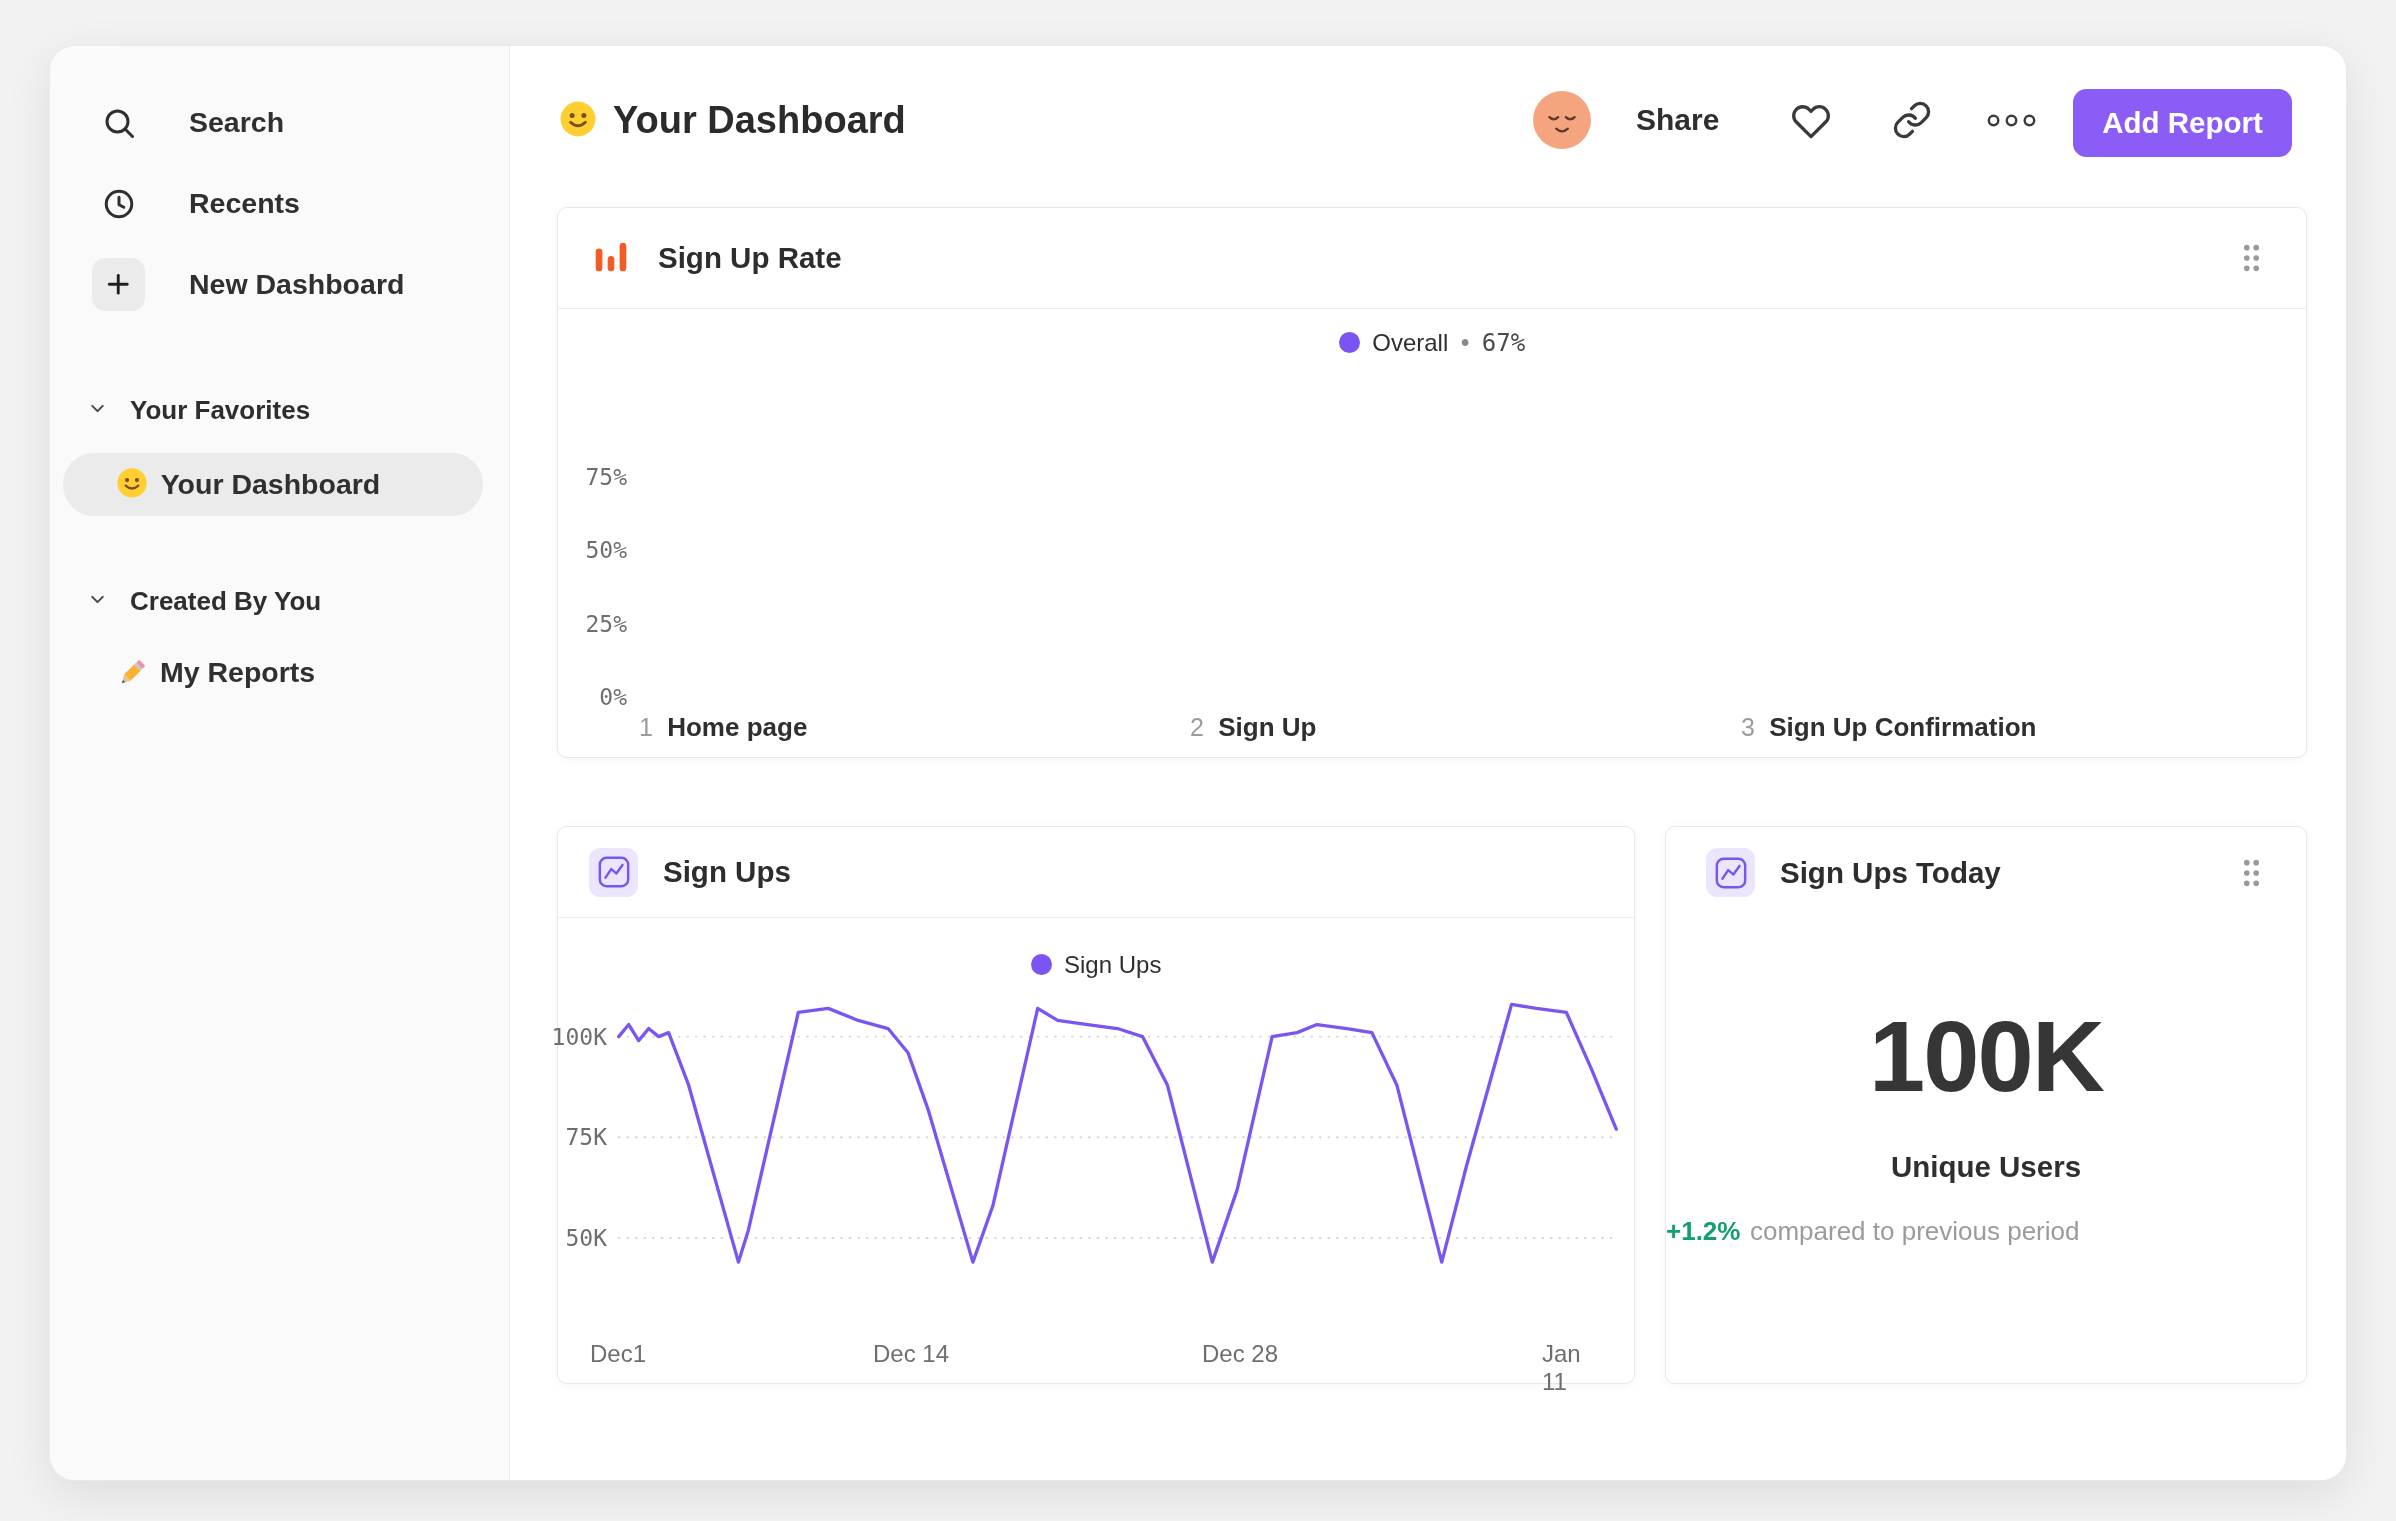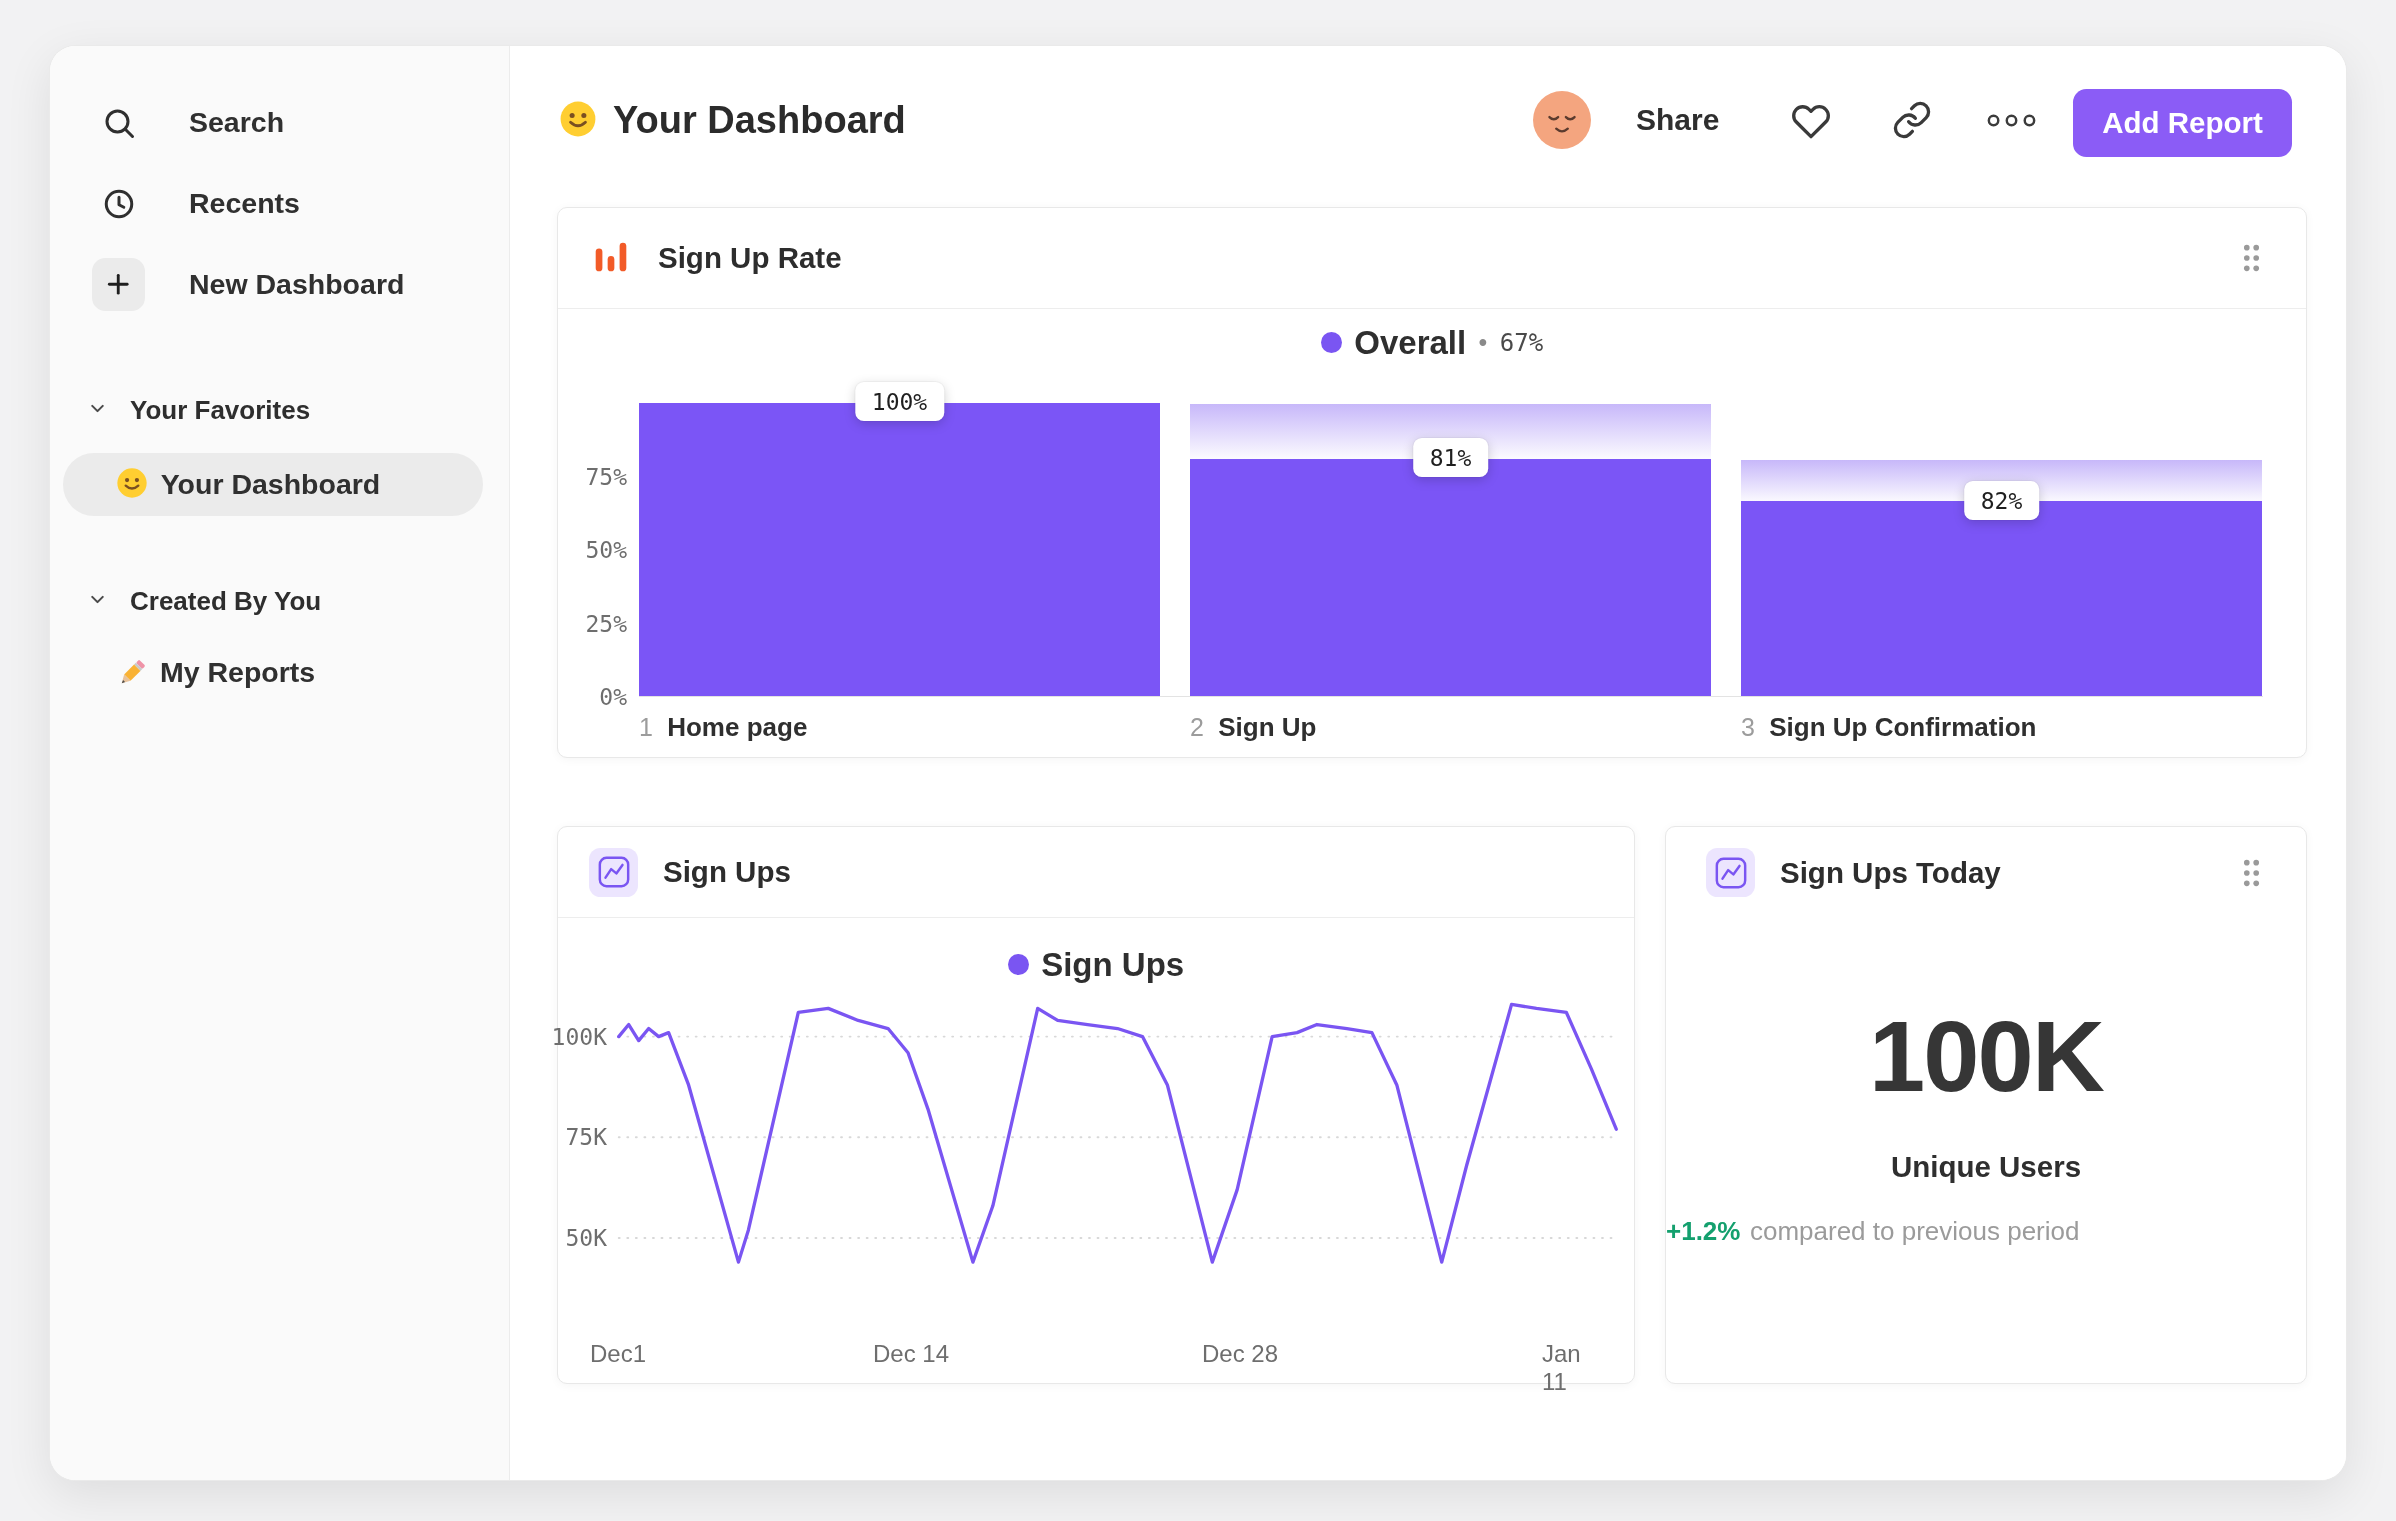--- a/index.html
+++ b/index.html
@@ -68,21 +68,21 @@
   .card-line   .card-head { height:91px;  border-bottom:1px solid #ededed; }
   .card-metric .card-head { height:91px; padding-left:40px; }
   .card-title { font-size:29.5px; font-weight:700; color:#2d2d2d; margin-left:25px; }
   .drag-handle { margin-left:auto; cursor:grab; display:flex; }
   .icon-chip { width:49px; height:49px; background:#ece5fe; border-radius:11.4px; display:flex; align-items:center; justify-content:center; flex:none; }
 
   .legend-row { position:absolute; left:0; right:0; display:flex; align-items:center; justify-content:center; gap:12.4px; }
   .card-funnel .legend-row { top:101px; height:67px; }
   .card-line   .legend-row { top:91px; height:93px; }
   .legend-dot { width:21px; height:21px; border-radius:50%; background:#7a55f2; }
-  .legend-label { font-size:33px; font-weight:700; color:#2f2f2f; }
+  .legend-label { font-size:24px; font-weight:400; color:#2f2f2f; }
   .legend-sep { font-size:25px; color:#8a8a8a; }
   .legend-value { font-size:24px; color:#4a4a4a; }
 
   
   #funnel-yaxis { position:absolute; left:0; top:196px; width:69px; height:293px; }
   #funnel-yaxis .tick { position:absolute; right:0; transform:translateY(-50%); font-size:23px; color:#6e6e6e; font-family:"DejaVu Sans Mono",monospace; }
   #funnel-bars { position:absolute; left:81px; top:196px; width:1624px; height:293px; border-bottom:1.9px solid #e3e3e3; }
   .funnel-col { position:absolute; top:0; height:100%; }
   .funnel-solid { position:absolute; bottom:0; width:100%; background:#7b55f6; }
   .funnel-grad { position:absolute; width:100%; background:linear-gradient(180deg, rgba(122,85,242,.42) 0%, rgba(122,85,242,.02) 100%); }
@@ -271,36 +271,20 @@
         <span class="legend-label">Overall</span>
         <span class="legend-sep">•</span>
         <span class="legend-value mono">67%</span>
       </div>
 
       <div id="funnel-yaxis">
           <div class="tick" style="top: 293px;">0%</div>
           <div class="tick" style="top: 220px;">25%</div>
           <div class="tick" style="top: 146px;">50%</div>
           <div class="tick" style="top: 73px;">75%</div>
-        </div>
-      <div id="funnel-bars">
-          <div class="funnel-col" style="left: 0px; width: 521px;">
-            <div class="funnel-solid" style="height: 293px;"></div>
-            <div class="chip" style="top: -22px;">100%</div>
-          </div>
-          <div class="funnel-col" style="left: 551px; width: 521px;">
-            <div class="funnel-solid" style="height: 237px;"></div>
-            <div class="funnel-grad" style="top: 0px; height: 56px;"></div>
-            <div class="chip" style="top: 34px;">81%</div>
-          </div>
-          <div class="funnel-col" style="left: 1102px; width: 521px;">
-            <div class="funnel-solid" style="height: 195px;"></div>
-            <div class="funnel-grad" style="top: 56px; height: 43px;"></div>
-            <div class="chip" style="top: 77px;">82%</div>
-          </div>
         </div>
       <div id="funnel-steps">
           <div class="step-label" style="left: 0px;">
             <span class="step-num">1</span>
             <span class="step-name">Home page</span>
           </div>
           <div class="step-label" style="left: 551px;">
             <span class="step-num">2</span>
             <span class="step-name">Sign Up</span>
           </div>

